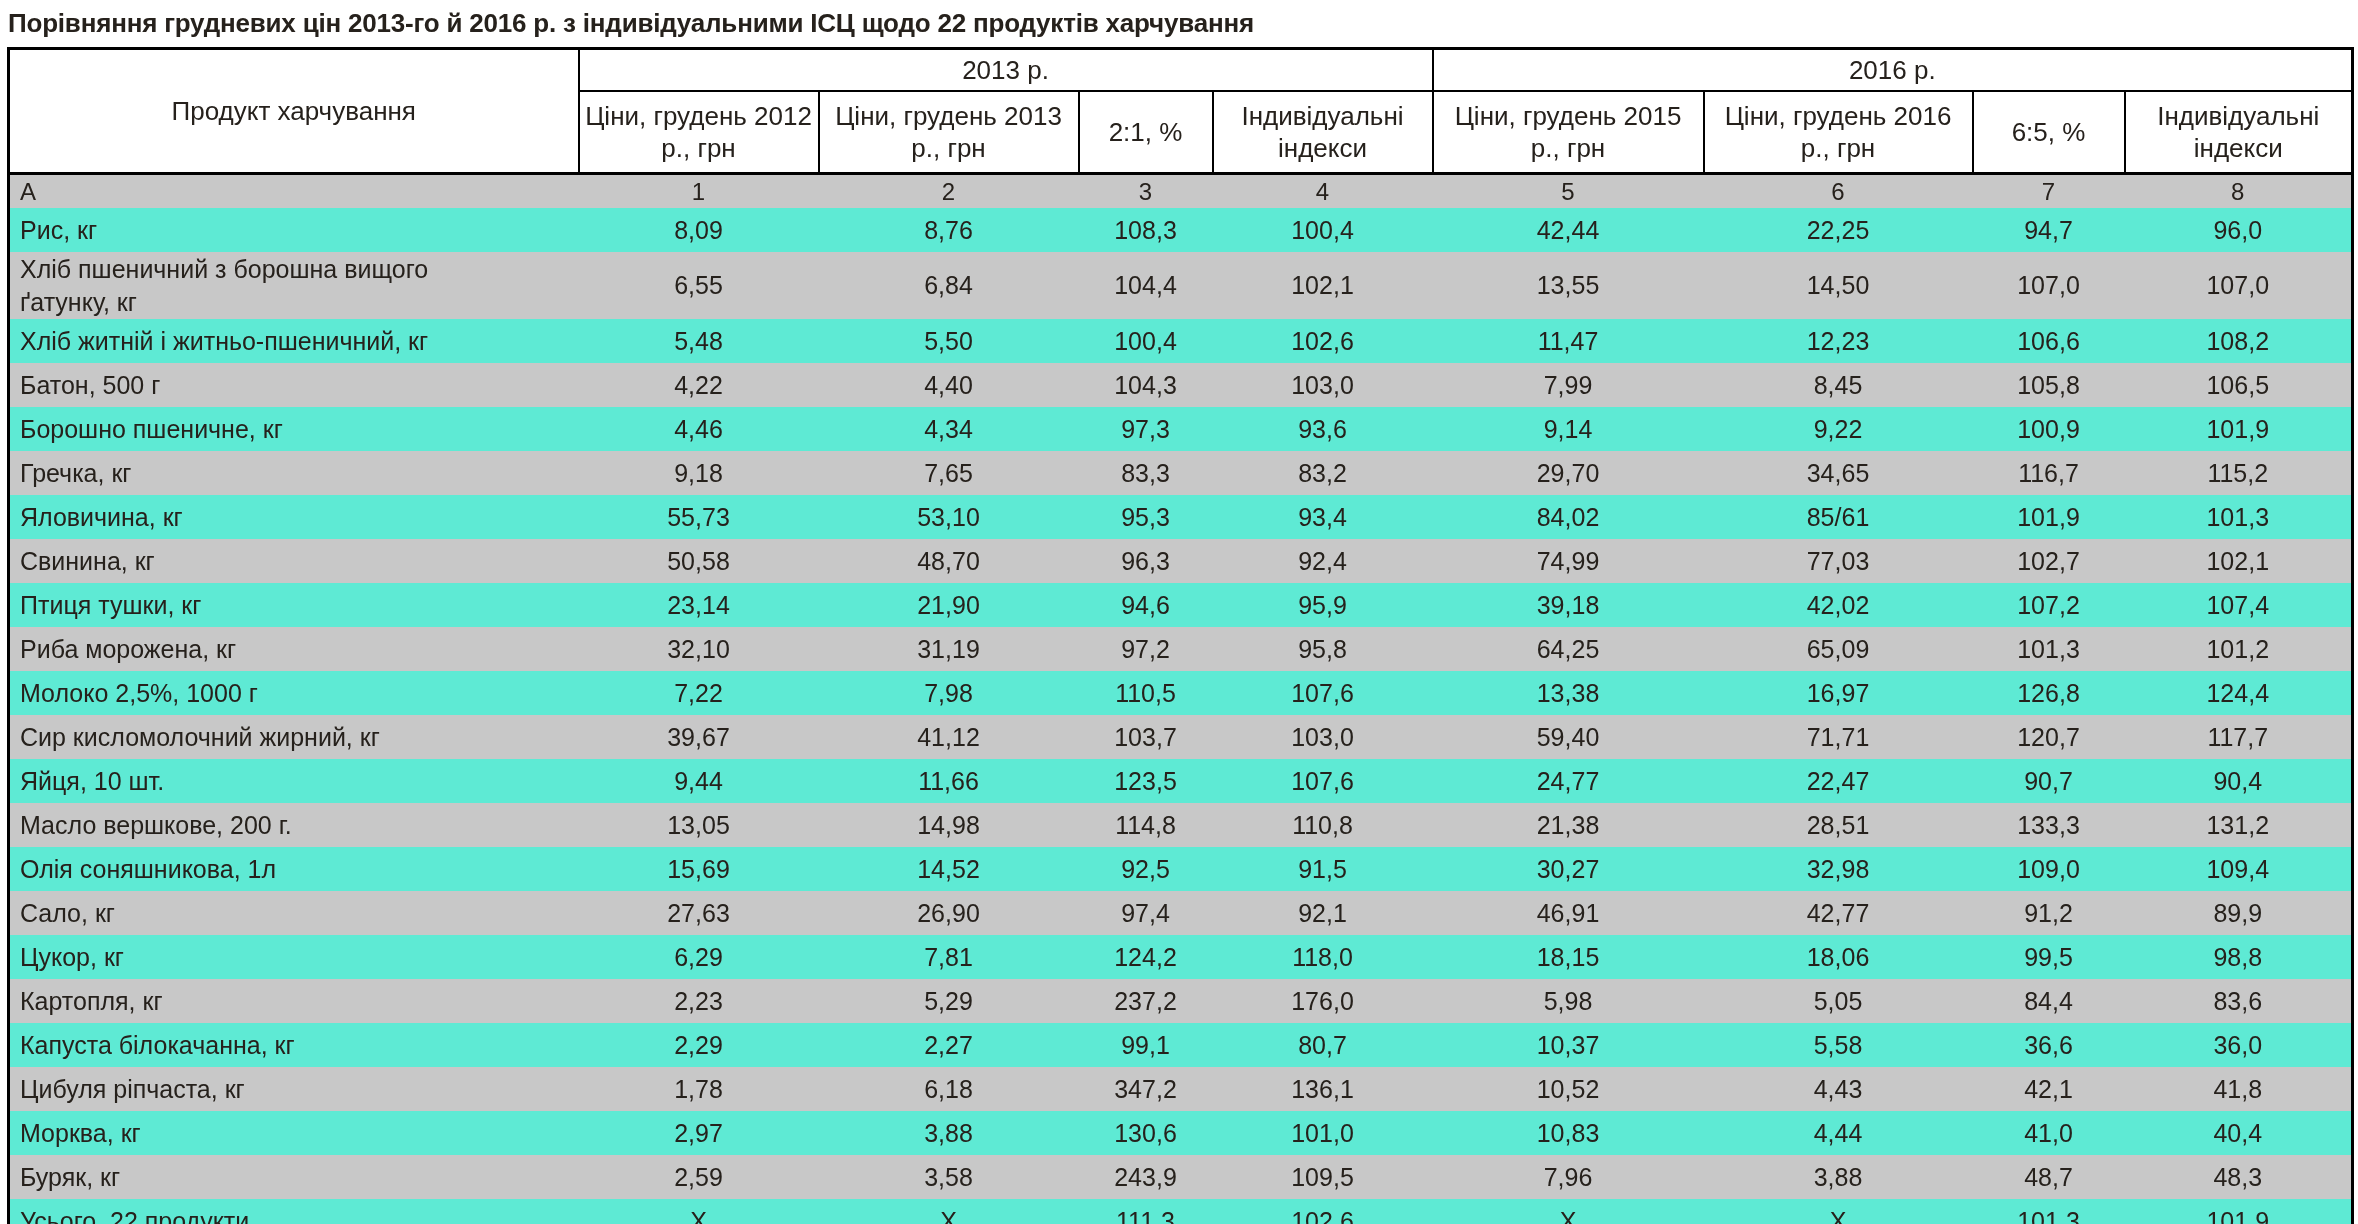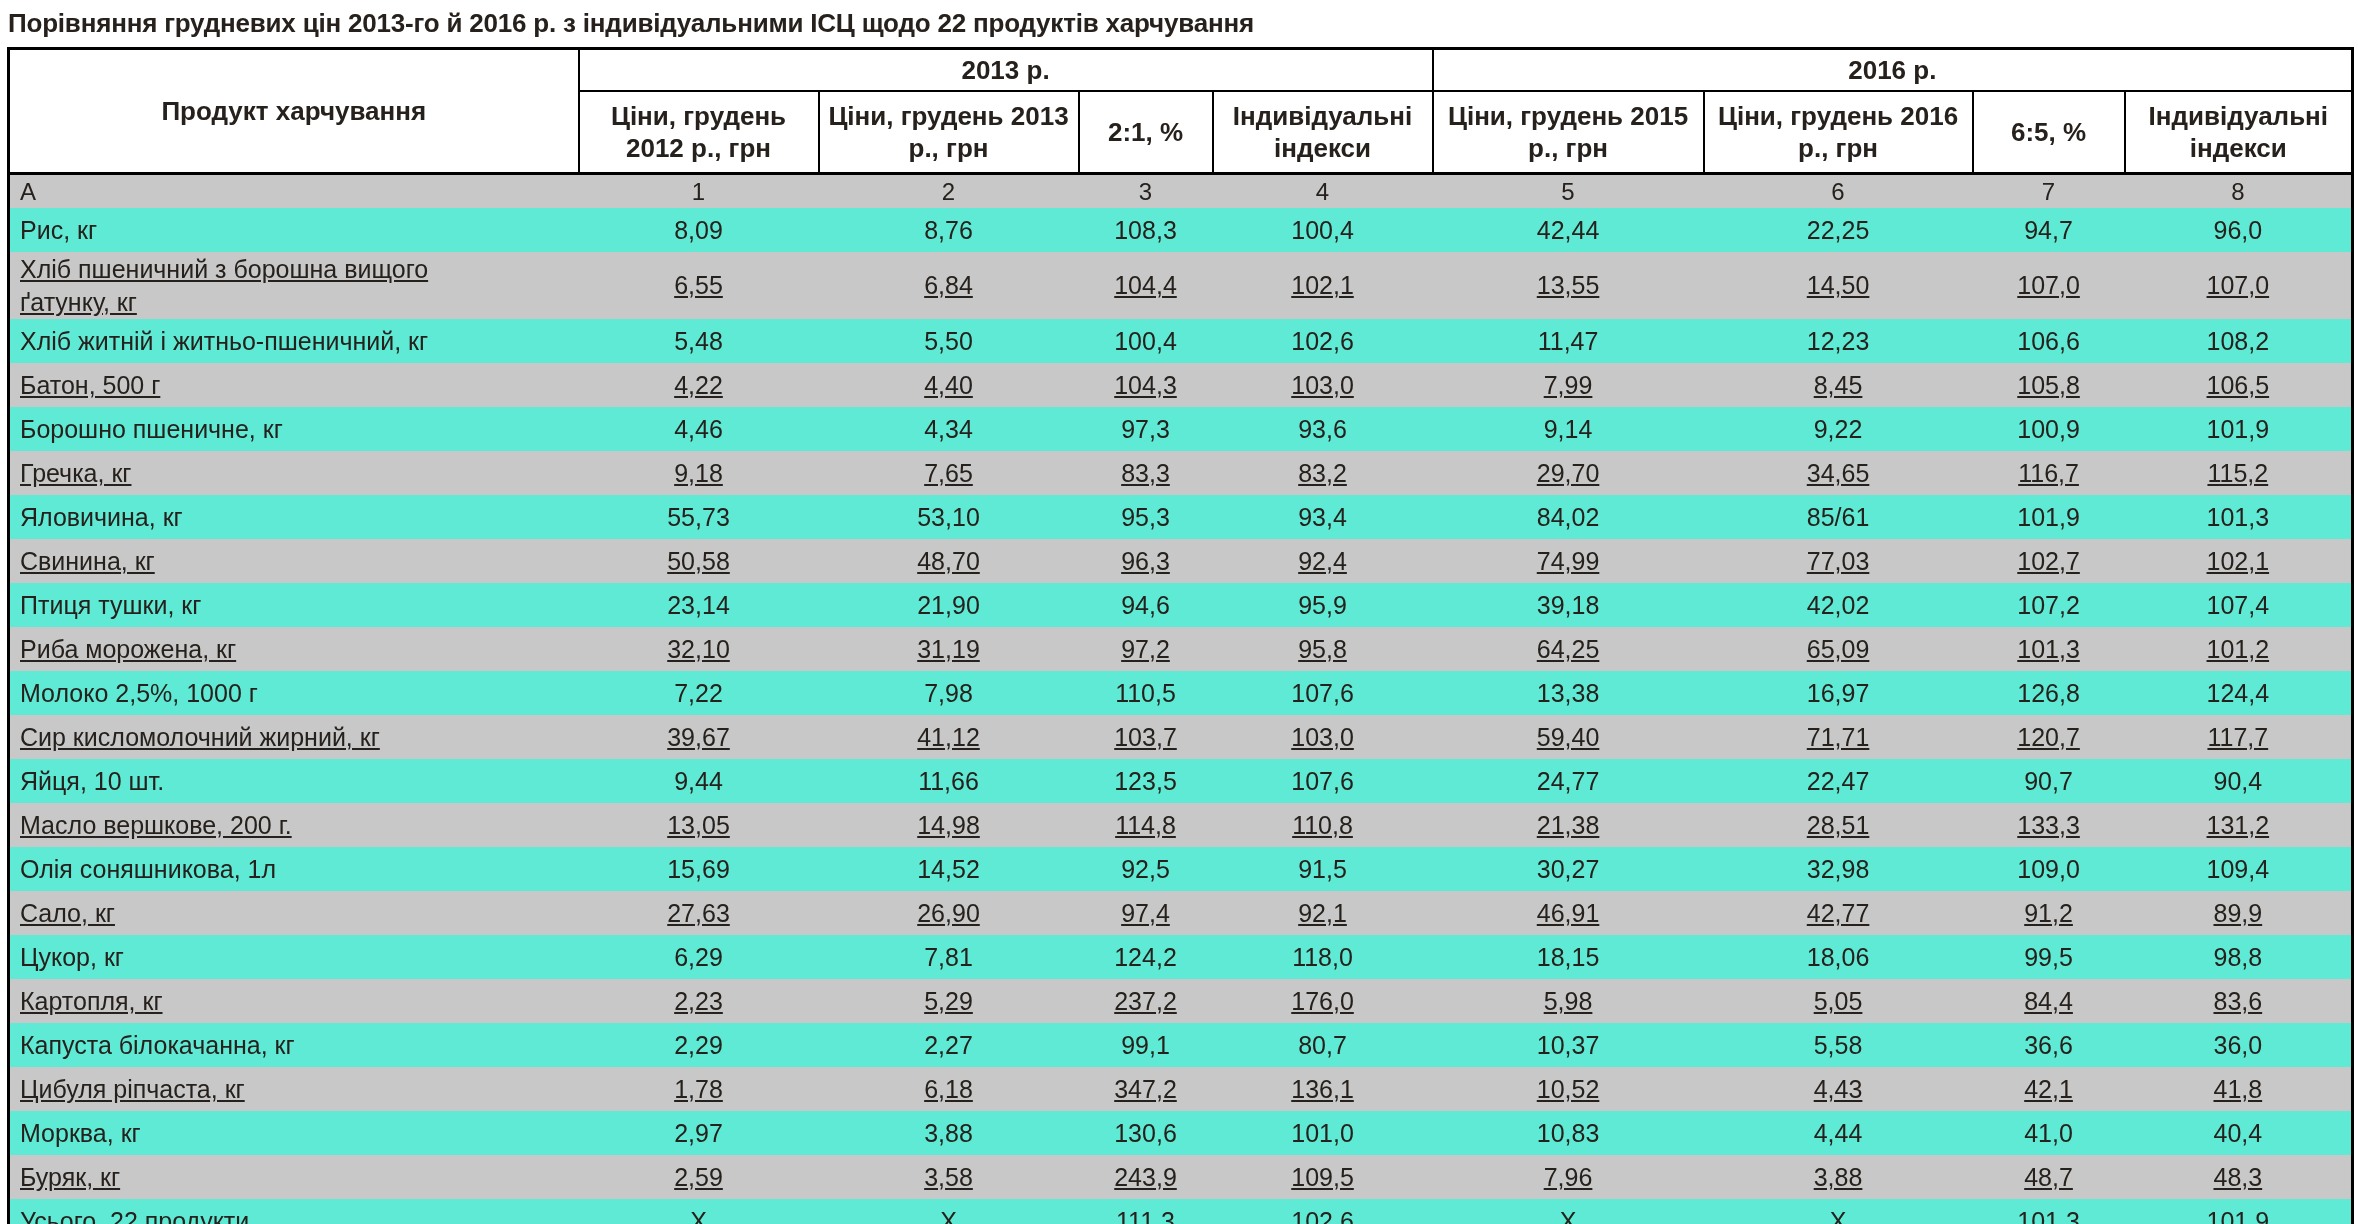--- a/index.html
+++ b/index.html
@@ -26,21 +26,21 @@
     width: 2344px;
     margin-left: 7px;
     border: 3px solid #000;
     border-bottom: 4px solid #000;
   }
 
   
   thead th {
     border: 2px solid #000;
     background: #ffffff;
-    font-weight: 700;
+    font-weight: 400;
     font-size: 26px;
     text-align: center;
     vertical-align: middle;
     padding: 2px 4px;
     line-height: 1.25;
   }
   thead tr.group-row th { height: 36px; }
   thead tr.sub-row th { height: 76px; border-bottom: 3px solid #000; }
   thead th.product-th { border-bottom: 3px solid #000; }
 
@@ -54,21 +54,21 @@
   }
   tbody td.product {
     text-align: left;
     padding-left: 10px;
     padding-right: 58px;
     line-height: 1.3;
   }
   tbody td.num { text-align: center; }
 
   tbody tr { background: #5eead4; }
-  tbody tr.gray { background: #c8c8c8; text-decoration: underline; }
+  tbody tr.gray { background: #c8c8c8; }
 
   tbody tr.letters-row { background: #c8c8c8; }
   tbody tr.letters-row td { height: 28px; font-size: 24px; }
 </style>
 </head>
 <body>
 
 <div class="page">
 
   <div class="title">Порівняння грудневих цін 2013-го й 2016 р. з індивідуальними ІСЦ щодо 22 продуктів харчування</div>

